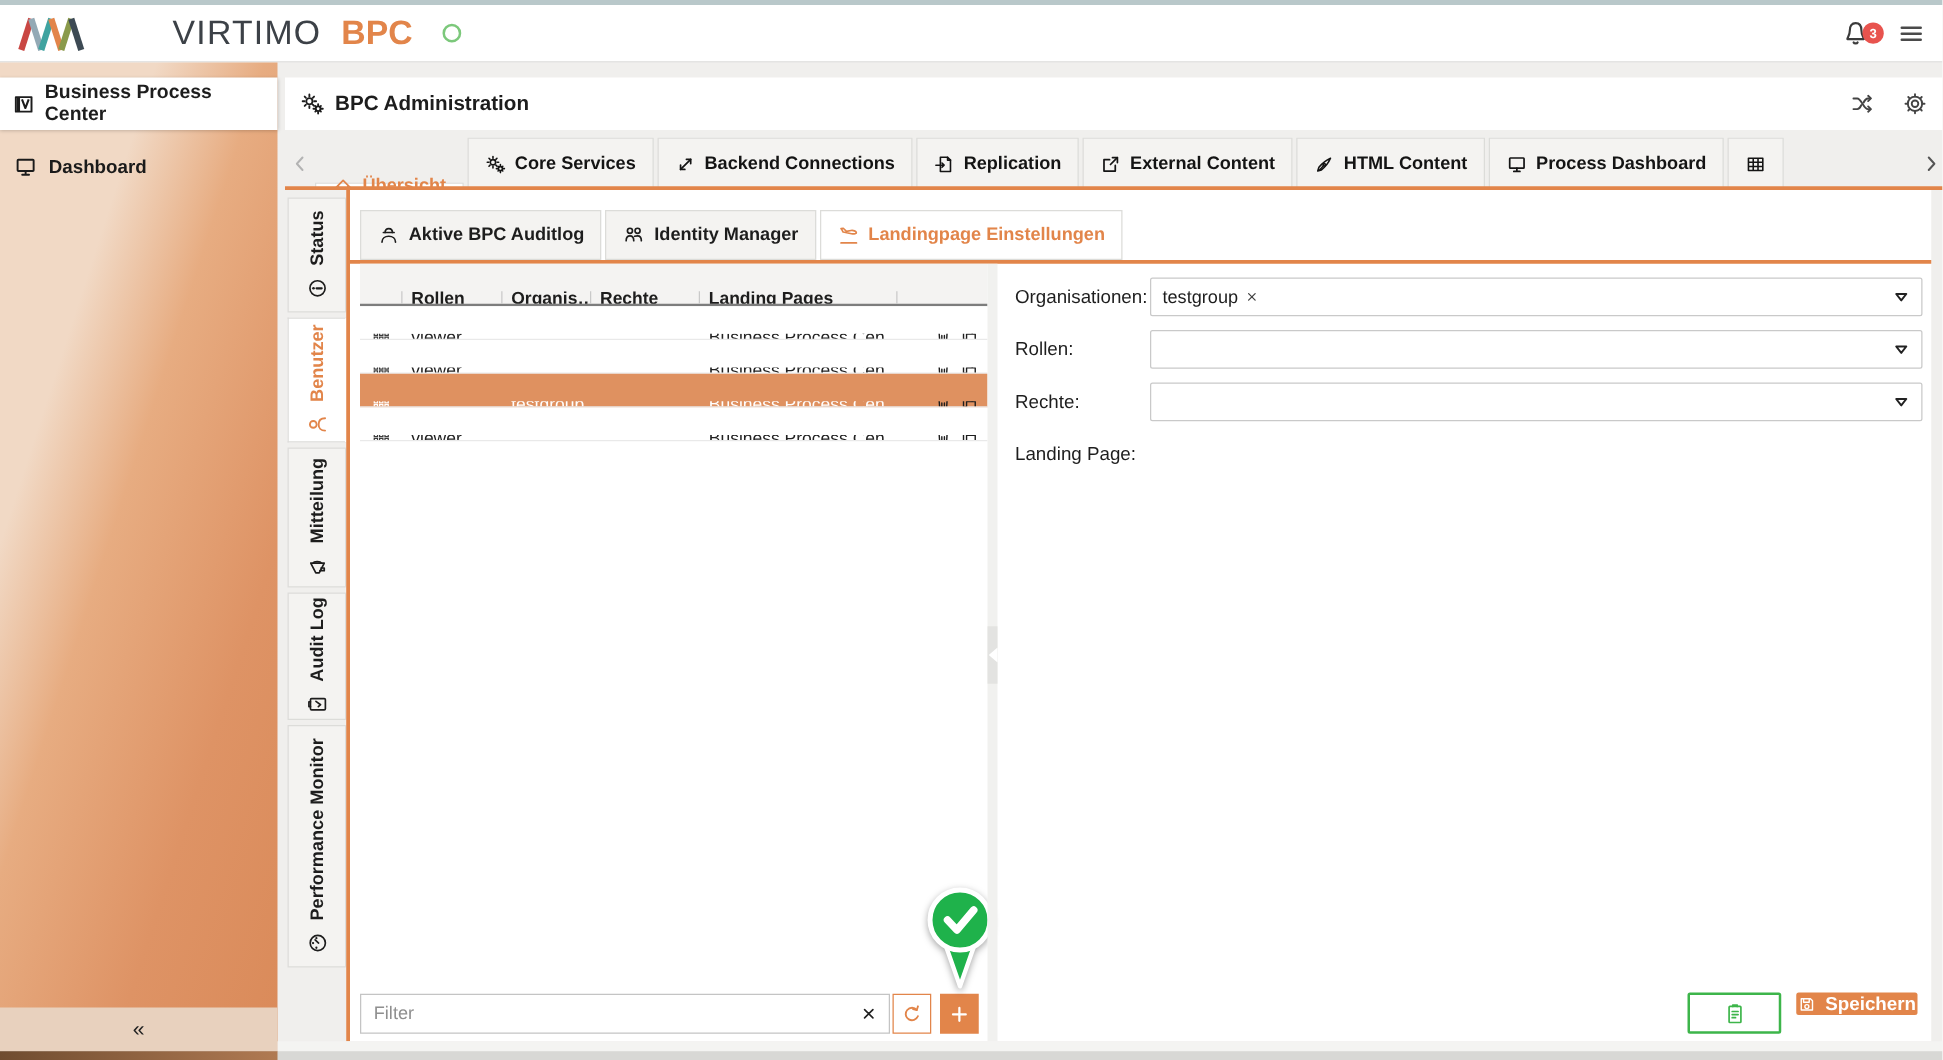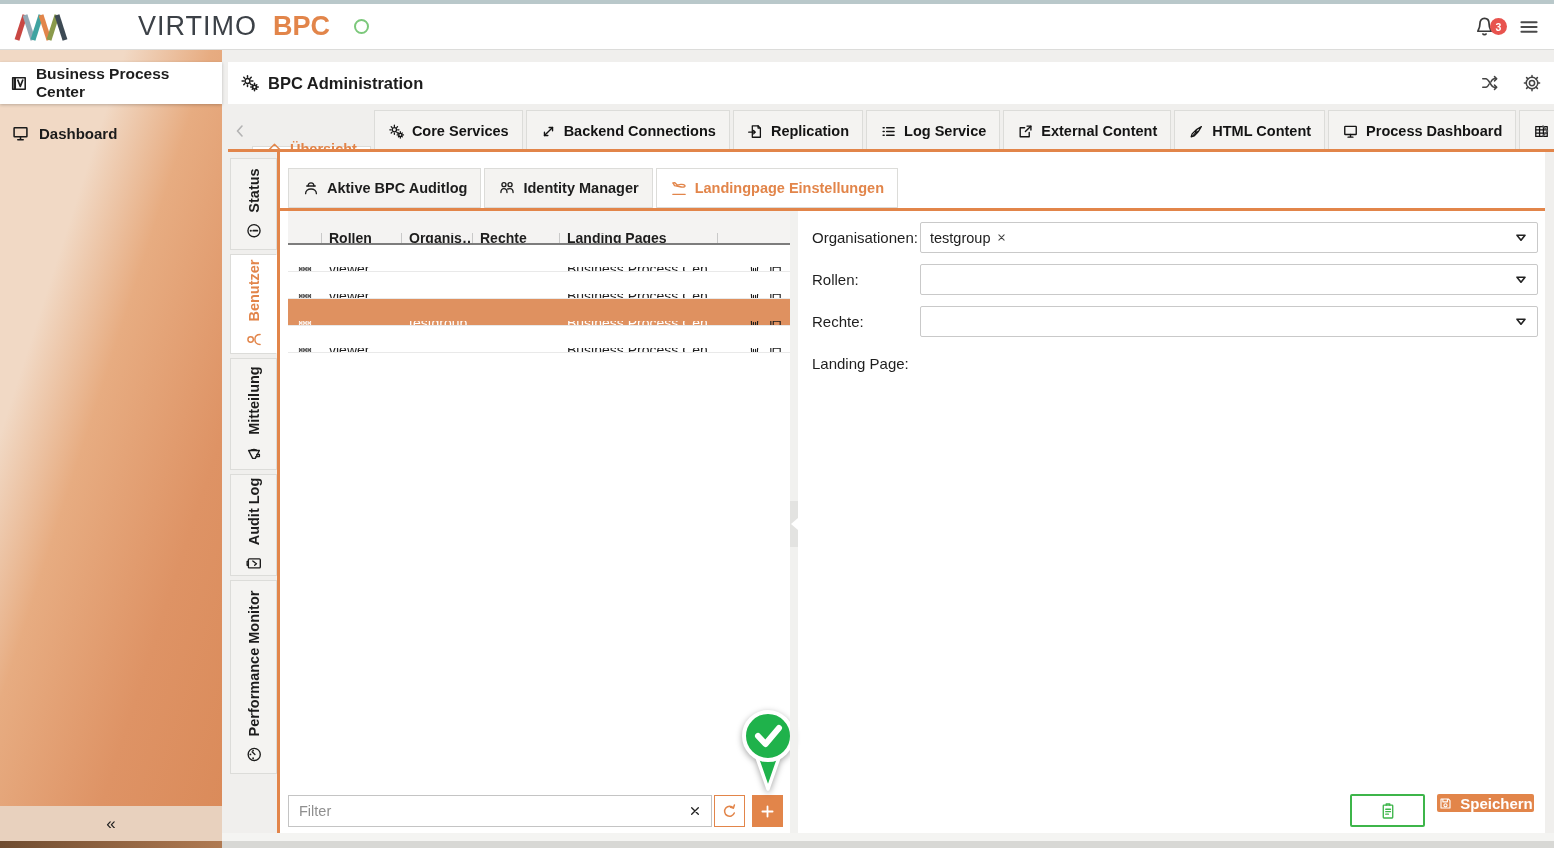--- a/index.html
+++ b/index.html
@@ -433,28 +433,20 @@
 
     <div class="tab">
       <span class="ic-slot">
         <svg class="ic" aria-hidden="true">
           <use href="#i-file-export"></use>
         </svg>
       </span>
       <span>Replication</span>
     </div>
 
-    <div class="tab">
-      <span class="ic-slot">
-        <svg class="ic" aria-hidden="true">
-          <use href="#i-list"></use>
-        </svg>
-      </span>
-      <span>Log Service</span>
-    </div>
 
     <div class="tab">
       <span class="ic-slot">
         <svg class="ic" aria-hidden="true">
           <use href="#i-external-link"></use>
         </svg>
       </span>
       <span>External Content</span>
     </div>
 

